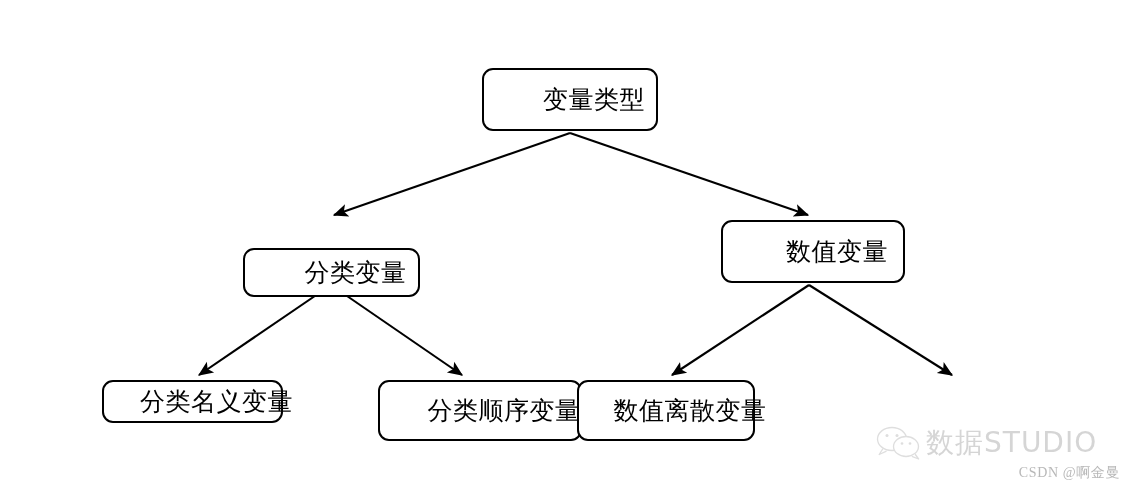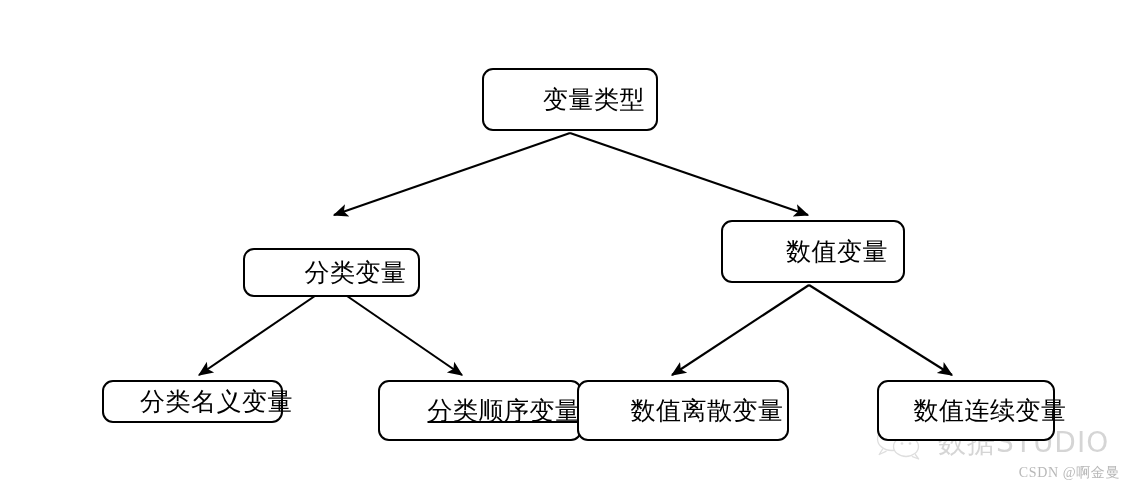--- a/index.html
+++ b/index.html
@@ -45,41 +45,41 @@
     white-space: nowrap;
     font-family: "DejaVu Sans", "Liberation Sans", sans-serif;
   }
   
   #node-root { left: 482px; top: 68px; width: 176px; height: 63px; }
   
   #node-categorical { left: 243px; top: 220px; width: 177px; height: 49px; margin-top: 28px; }
   #node-numeric     { left: 721px; top: 220px; width: 184px; height: 63px; }
   
   #node-nominal    { left: 102px; top: 380px; width: 181px; height: 43px; }
-  #node-ordinal    { left: 378px; top: 380px; width: 204px; height: 61px; text-decoration: underline; }
-  #node-discrete   { left: 577px; top: 380px; width: 212px; height: 61px; }
+  #node-ordinal    { left: 378px; top: 380px; width: 204px; height: 61px; }
+  #node-discrete   { left: 577px; top: 380px; width: 178px; height: 61px; }
   #node-continuous { left: 877px; top: 380px; width: 178px; height: 61px; }
 
   
   #watermark {
     position: absolute;
     left: 876px;
     top: 424px;
     width: 250px;
     height: 68px;
     z-index: 2;
     pointer-events: none;
   }
   #wm-row {
     position: absolute;
     left: 0;
     top: 0;
     display: flex;
     align-items: center;
-    gap: 16px;
+    gap: 4px;
     opacity: 0.28;
   }
   #wm-brand {
     font-size: 28px;
     color: #6b6b6b;
     letter-spacing: 1px;
     white-space: nowrap;
     font-family: "DejaVu Sans", "Liberation Sans", sans-serif;
   }
   #wm-credit {
@@ -137,23 +137,20 @@
   </div>
 
   <div class="node" id="node-ordinal">
     <span class="node-label">分类顺序变量</span>
   </div>
 
   <div class="node" id="node-discrete">
     <span class="node-label">数值离散变量</span>
   </div>
 
-  <div class="node" id="node-continuous">
-    <span class="node-label">数值连续变量</span>
-  </div>
 
   <div id="watermark">
     <div id="wm-row">
       <svg width="46" height="34" viewBox="0 0 46 34">
         <g fill="none" stroke="#8a8a8a" stroke-width="1.3">
           <ellipse cx="16" cy="13" rx="14.5" ry="11.5"></ellipse>
           <path d="M 7 22.5 L 3.2 28.5 L 10.5 25.2" stroke-linejoin="round"></path>
           <ellipse cx="30" cy="20.5" rx="12.5" ry="10" fill="#ffffff"></ellipse>
           <path d="M 39 28 L 42.6 33 L 35.8 30.4" stroke-linejoin="round" fill="#ffffff"></path>
         </g>

